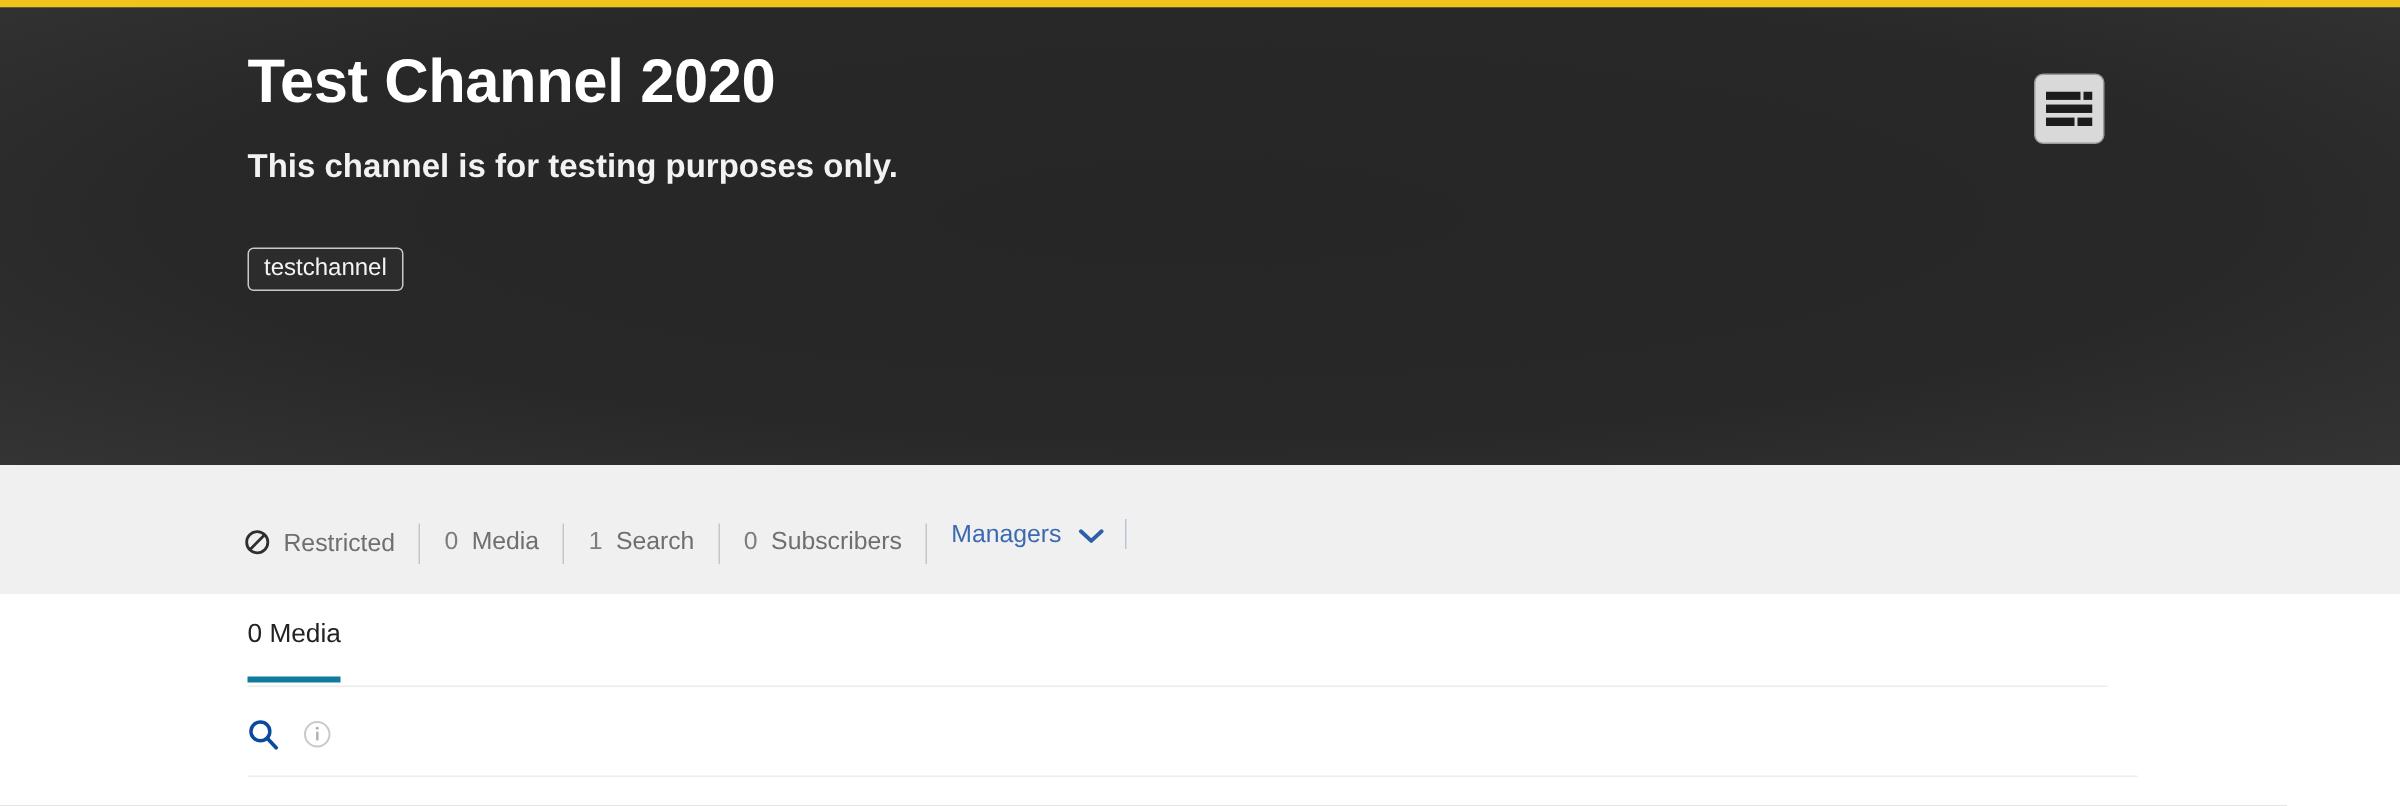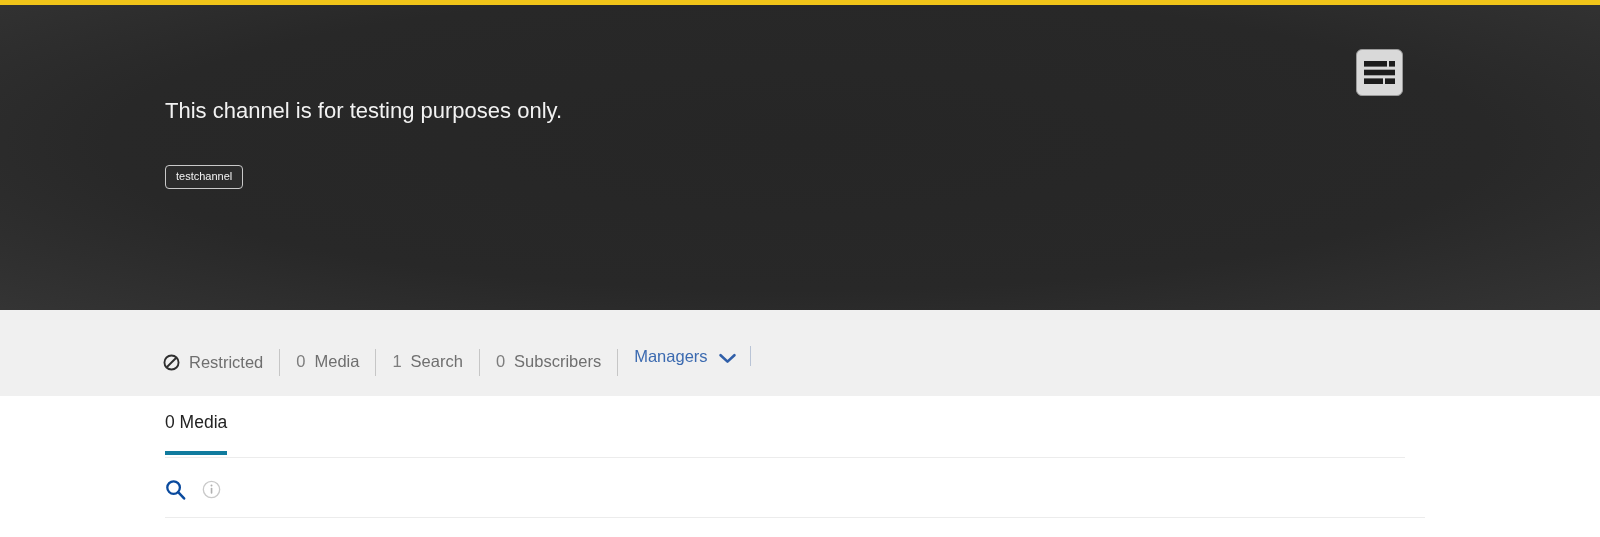--- a/index.html
+++ b/index.html
@@ -60,37 +60,37 @@
     line-height: 1.1;
     white-space: nowrap;
   }
   .hero-desc {
     position: absolute;
     left: 0;
     top: 93px;
     margin: 0;
     color: #f2f2f2;
     font-size: 22px;
-    font-weight: 400;
+    font-weight: 700;
     line-height: 1.2;
     white-space: nowrap;
   }
   .hero-tags {
     position: absolute;
     left: 0;
     top: 160px;
     display: flex;
     gap: 8px;
   }
   .tag-pill {
     display: inline-block;
     border: 1px solid #c9c9c9;
     border-radius: 4px;
     color: #f3f3f3;
-    font-size: 11px;
+    font-size: 16px;
     line-height: 1;
     padding: 5px 10px 6px 10px;
     background: rgba(255,255,255,0.02);
     white-space: nowrap;
   }
 
   
   .hero-action {
     position: absolute;
     left: 1356px;
@@ -241,20 +241,21 @@
   }
 </style>
 </head>
 <body>
 
 <div class="top-accent"></div>
 
 <div class="hero">
   <div class="hero-inner">
 
+    <h1 class="hero-title">Test Channel 2020</h1>
 
     <p class="hero-desc">This channel is for testing purposes only.</p>
 
     <div class="hero-tags">
       <span class="tag-pill">testchannel</span>
     </div>
 
   </div>
 
   <div class="hero-action">

